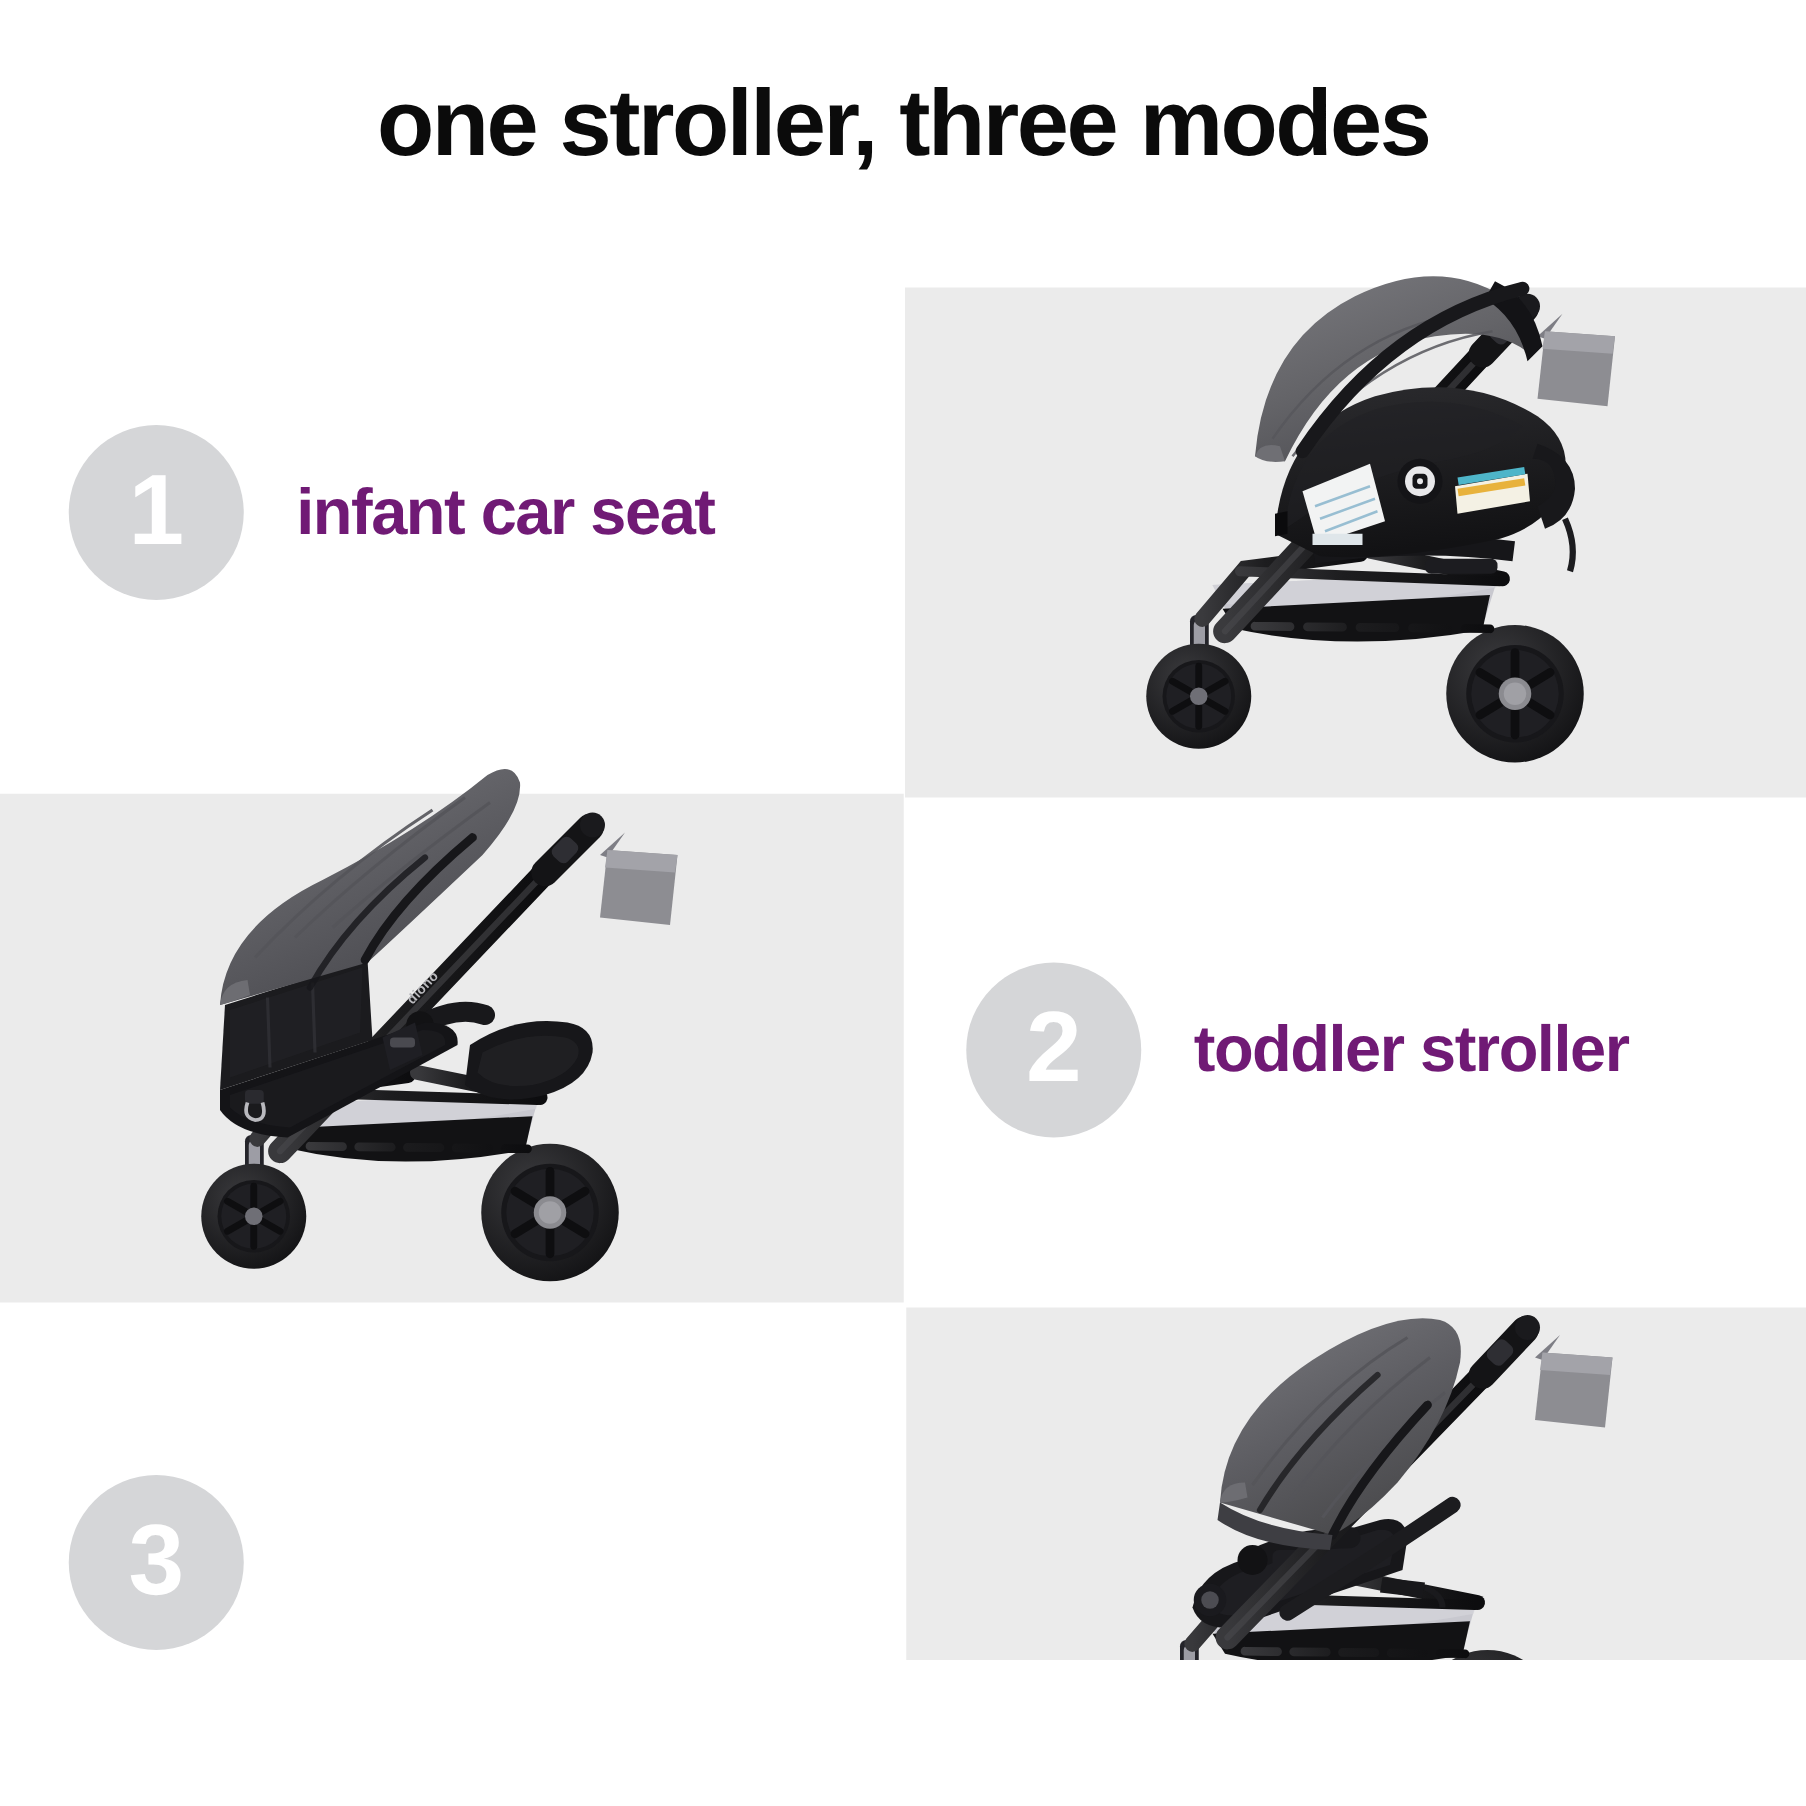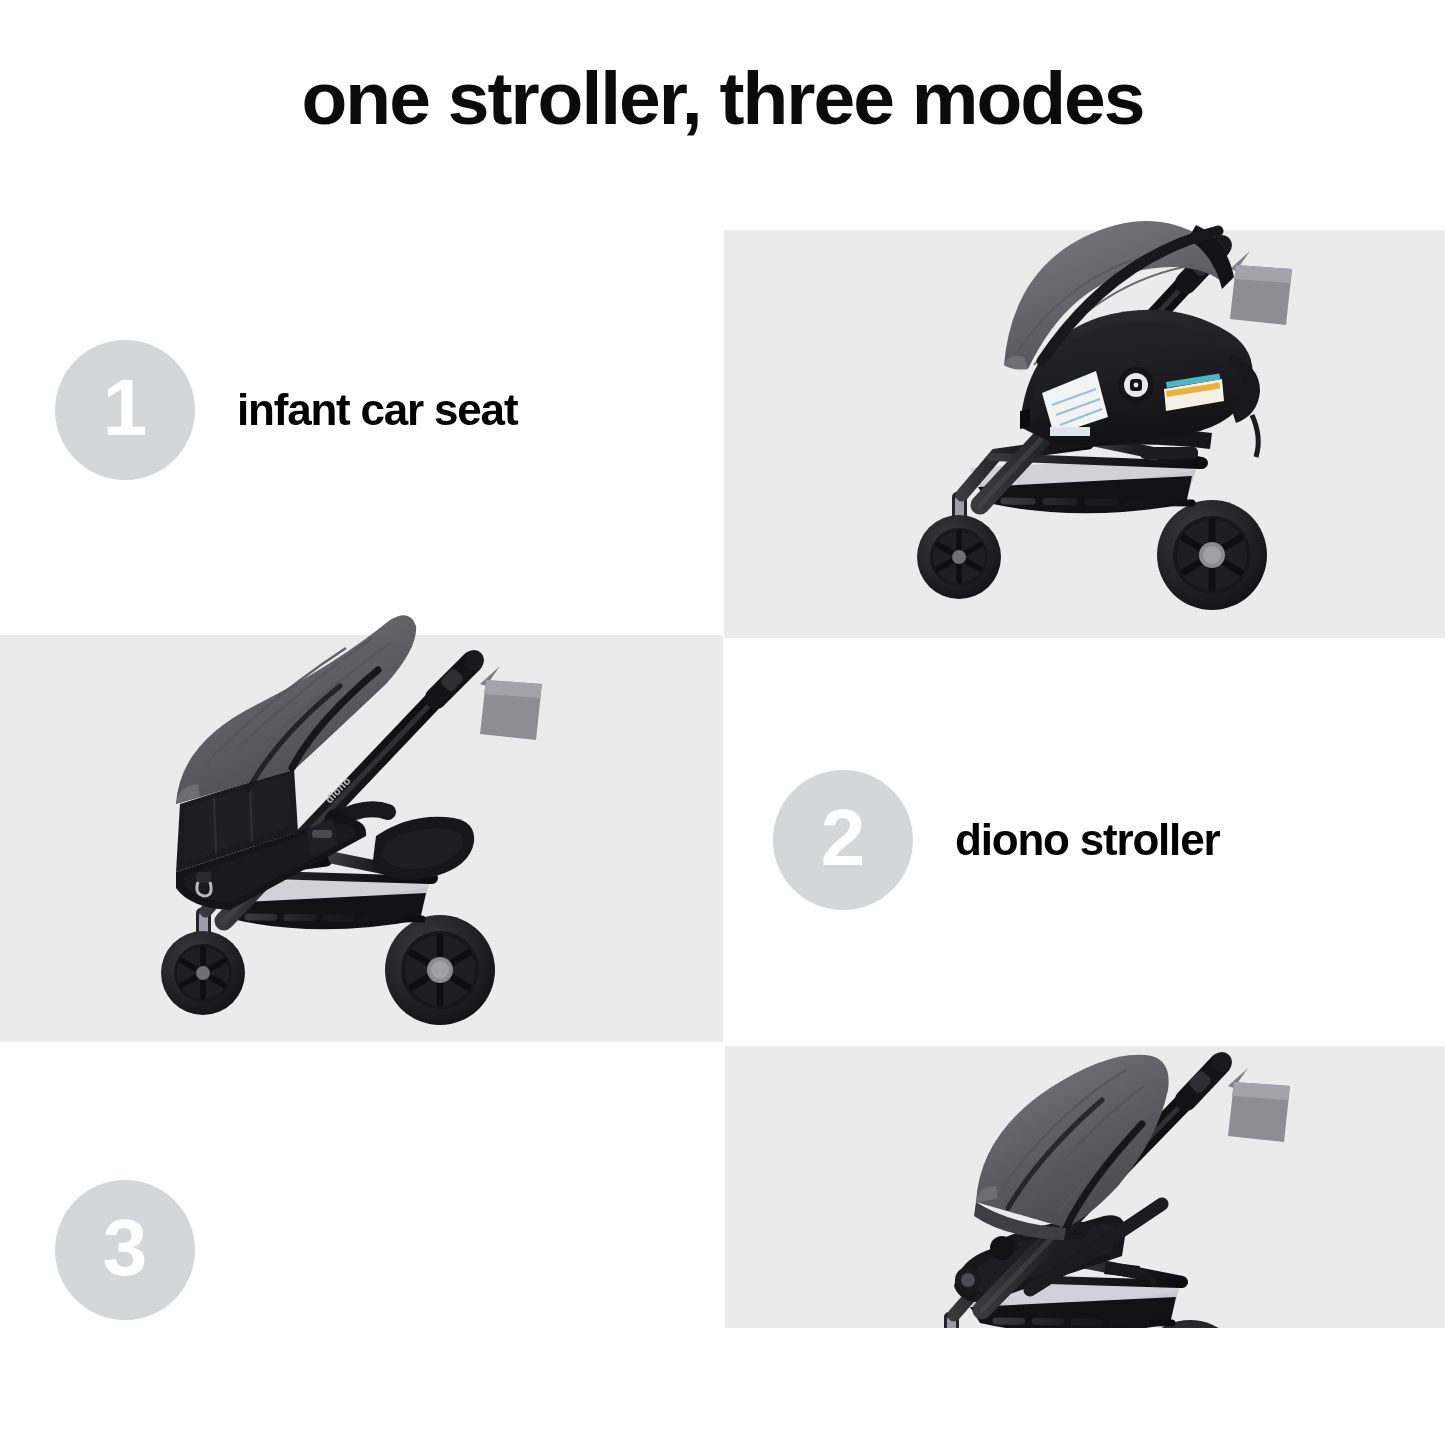--- a/index.html
+++ b/index.html
@@ -64,23 +64,23 @@
     display: flex;
     align-items: center;
     justify-content: center;
     flex: none;
     letter-spacing: 0px;
     padding-bottom: 4px;
     box-sizing: border-box;
   }
   .step-label {
     margin-left: 42px;
-    font-size: 44px;
+    font-size: 52px;
     font-weight: bold;
-    color: #000000;
+    color: #701a75;
     letter-spacing: -1.2px;
     white-space: nowrap;
   }
 
   
   .product {
     position: absolute;
   }
   #art-carseat  { left: 900px; top: 165px;  width: 420px; height: 470px; }
   #art-infant   { left: 140px; top: 590px;  width: 430px; height: 455px; }
@@ -478,20 +478,20 @@
     </svg>
   </div>
 
   <div class="step" id="step-1">
     <div class="badge">1</div>
     <div class="step-label">infant car seat</div>
   </div>
 
   <div class="step" id="step-2">
     <div class="badge">2</div>
-    <div class="step-label">diono stroller</div>
+    <div class="step-label">toddler stroller</div>
   </div>
 
   <div class="step" id="step-3">
     <div class="badge">3</div>
   </div>
 
 </div>
 
 </body></html>

